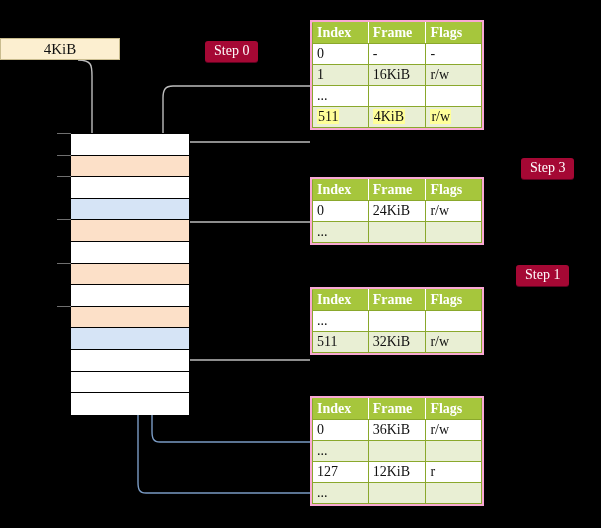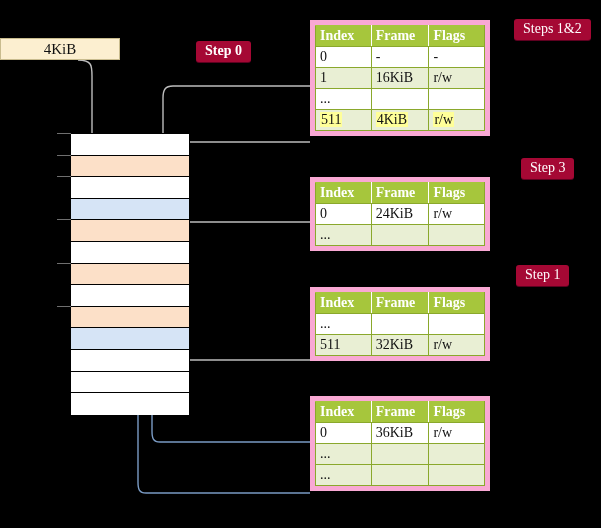--- a/index.html
+++ b/index.html
@@ -54,21 +54,21 @@
     position: absolute;
     background: #A50834;
     color: #FFFFFF;
     font-size: 14px;
     line-height: 16px;
     padding: 2px 9px 3px 9px;
     border-radius: 3px;
     white-space: nowrap;
     box-shadow: 0 1px 0 #5e0020;
   }
-  .badge-step0  { left: 196px; top: 41px; font-weight: bold; }
+  .badge-step0  { left: 205px; top: 41px; }
   .badge-step12 { left: 514px; top: 19px; }
   .badge-step3  { left: 521px; top: 158px; text-align: center; }
   .badge-step4  { left: 516px; top: 265px; }
 
   
   .memcol {
     position: absolute;
     left: 70px;
     top: 133px;
     width: 120px;
@@ -93,21 +93,21 @@
     position: absolute;
     left: 57px;
     width: 14px;
     height: 0px;
     border-top: 1px solid #6f6f6f;
   }
 
   
   .ptable {
     position: absolute;
-    border: 5px solid #f9a8d4;
+    border: 2px solid #f9a8d4;
     border-collapse: collapse;
     background: #ffffff;
     font-size: 14px;
     color: #101010;
     font-family: Liberation Serif, serif;
   }
   .ptable table {
     border-collapse: collapse;
     width: 170px;
   }
@@ -200,21 +200,20 @@
     </g>
 
     <g>
       <path d="M310,493 L146,493 C139,493 138,489 138,482 L138,212" fill="none" stroke="#7A9BC4" stroke-width="1.4" marker-end="url(#bArrow)"></path>
     </g>
   </svg>
 
   <div class="vaddr-box">4KiB</div>
 
   <div class="badge badge-step0">Step 0</div>
-  <div class="badge badge-step12">Steps 1&amp;2</div>
   <div class="badge badge-step3">Step 3</div>
   <div class="badge badge-step4">Step 1</div>
 
   <div class="memcol" id="memcol">
       <div class="memcell" style="height: 21.6154px;"></div>
       <div class="memcell peach" style="height: 21.6154px;"></div>
       <div class="memcell" style="height: 21.6154px;"></div>
       <div class="memcell blue" style="height: 21.6154px;"></div>
       <div class="memcell peach" style="height: 21.6154px;"></div>
       <div class="memcell" style="height: 21.6154px;"></div>
@@ -330,20 +329,25 @@
           <tr class="odd">
             <td class="col-index">0</td>
             <td class="col-frame">36KiB</td>
             <td class="col-flags">r/w</td>
           </tr>
           <tr class="even">
             <td class="col-index">...</td>
             <td class="col-frame"></td>
             <td class="col-flags"></td>
           </tr>
+          <tr class="odd">
+            <td class="col-index">127</td>
+            <td class="col-frame">12KiB</td>
+            <td class="col-flags">r</td>
+          </tr>
           <tr class="even">
             <td class="col-index">...</td>
             <td class="col-frame"></td>
             <td class="col-flags"></td>
           </tr>
         </tbody>
     </table>
   </div>
 
 </div>

